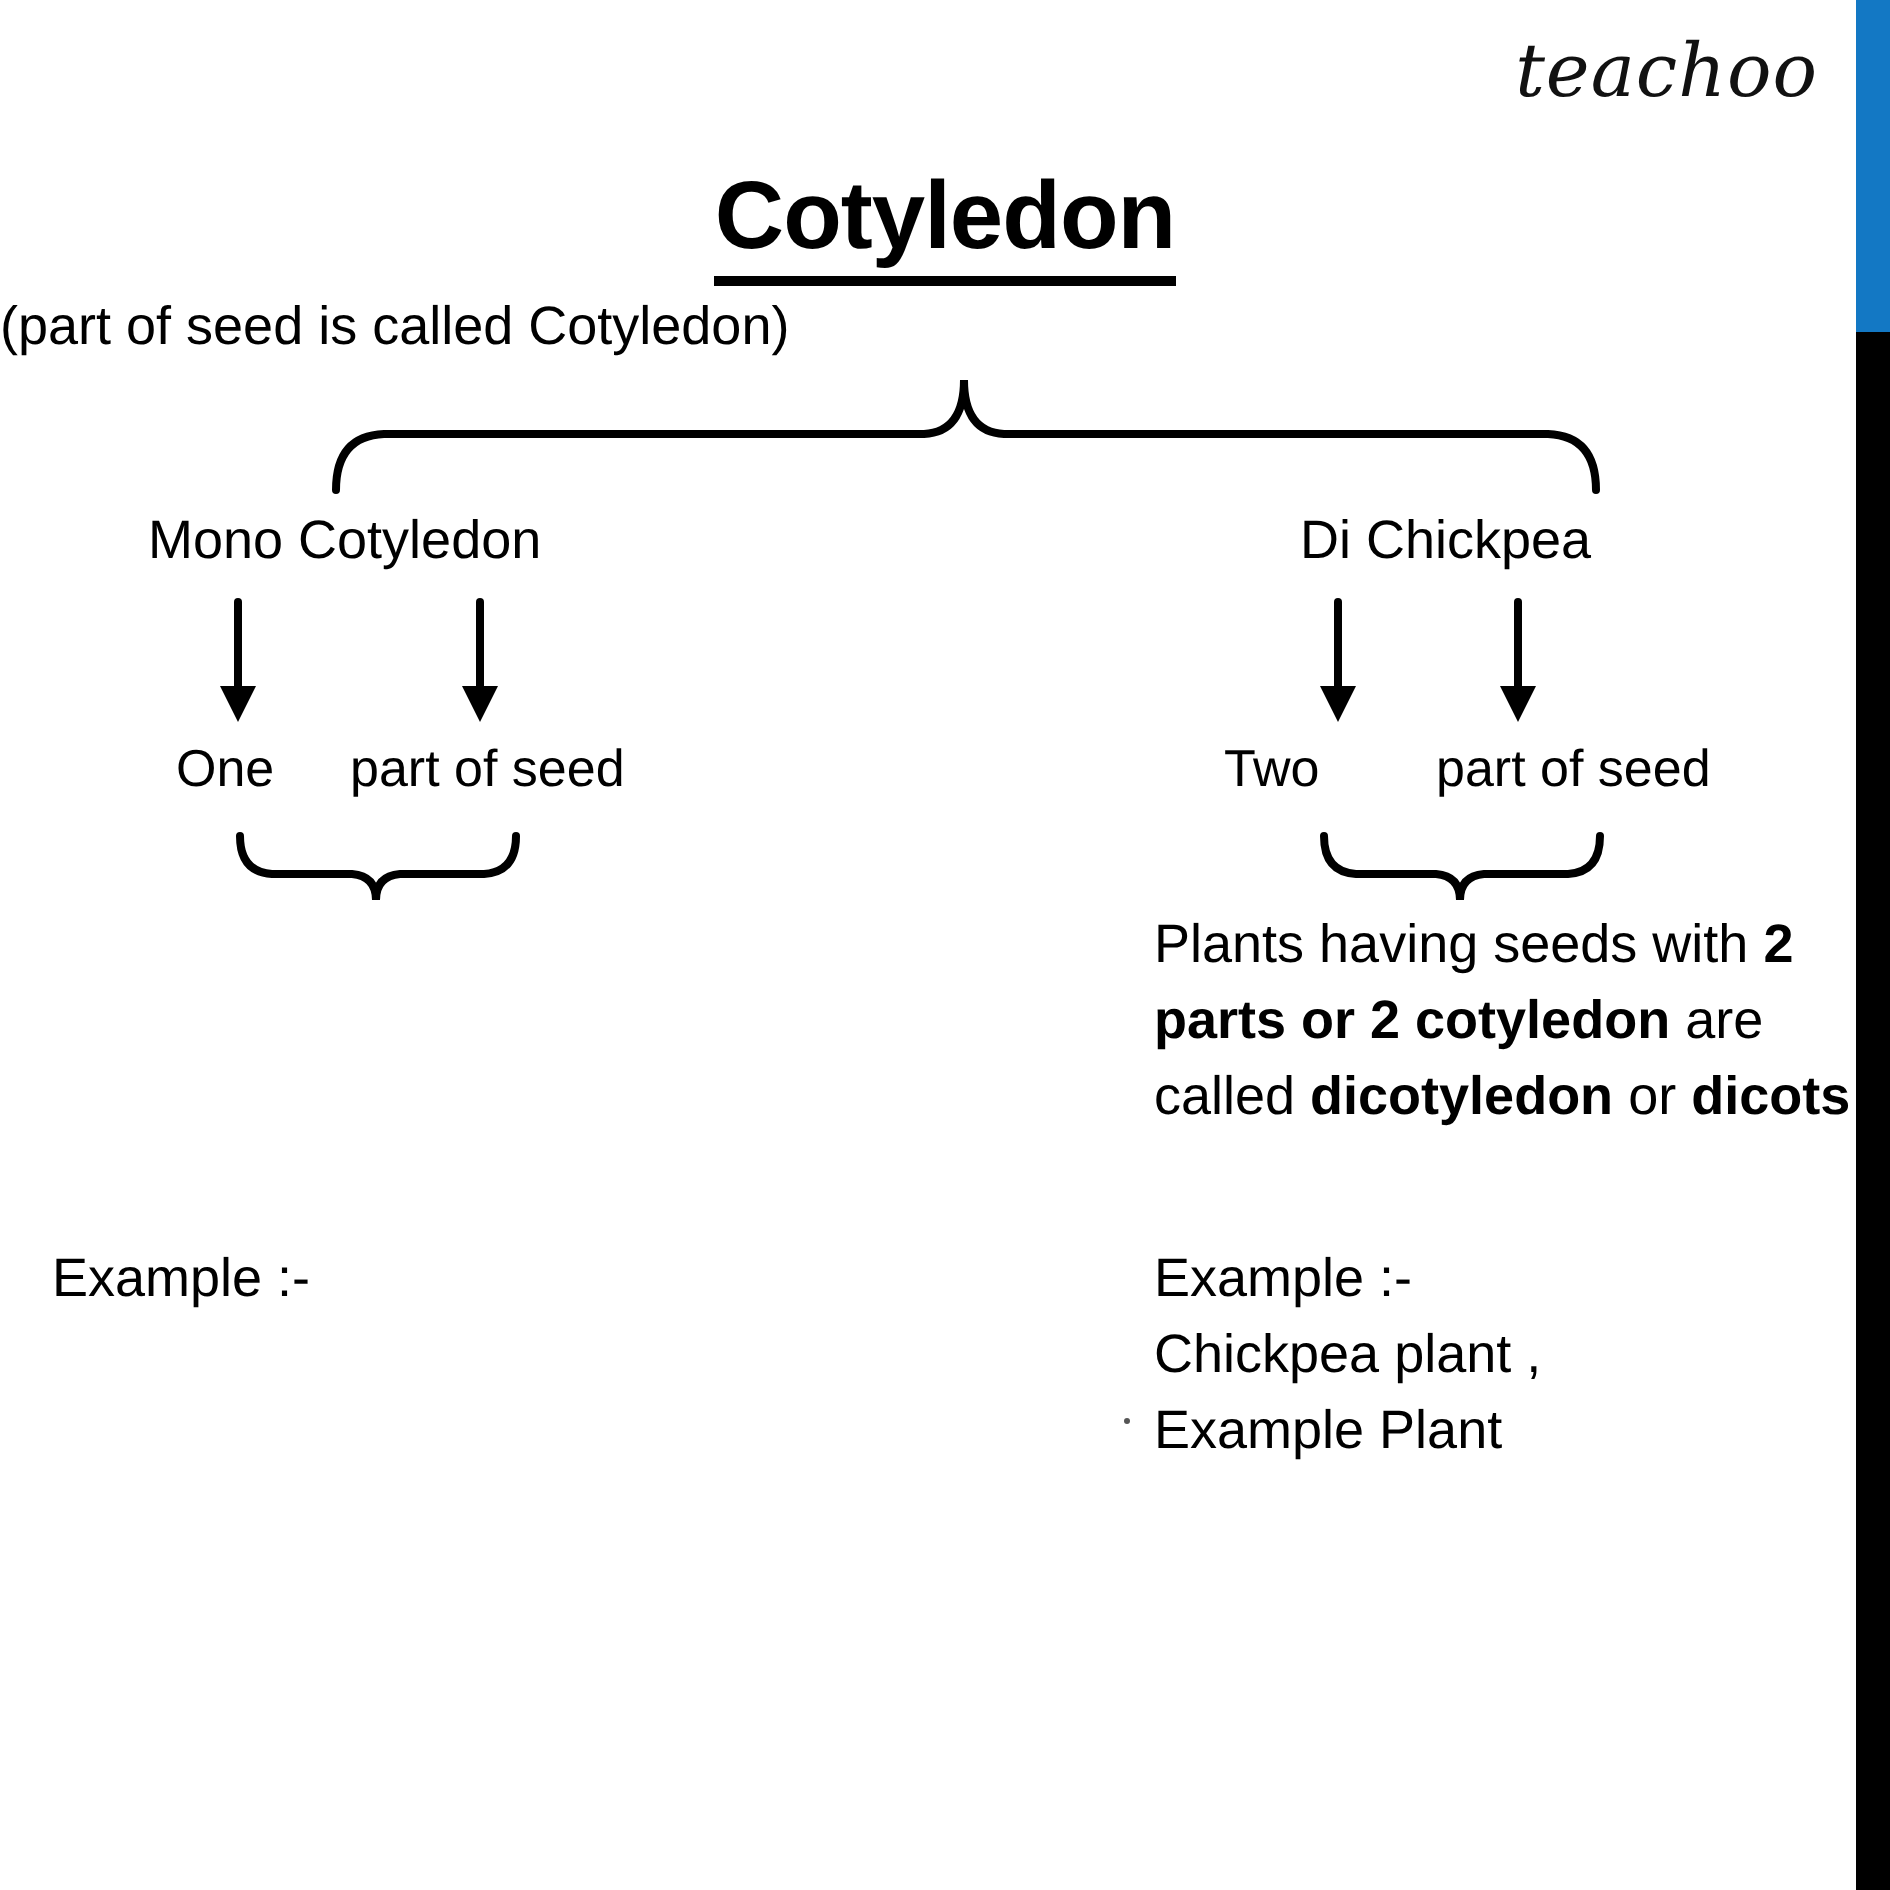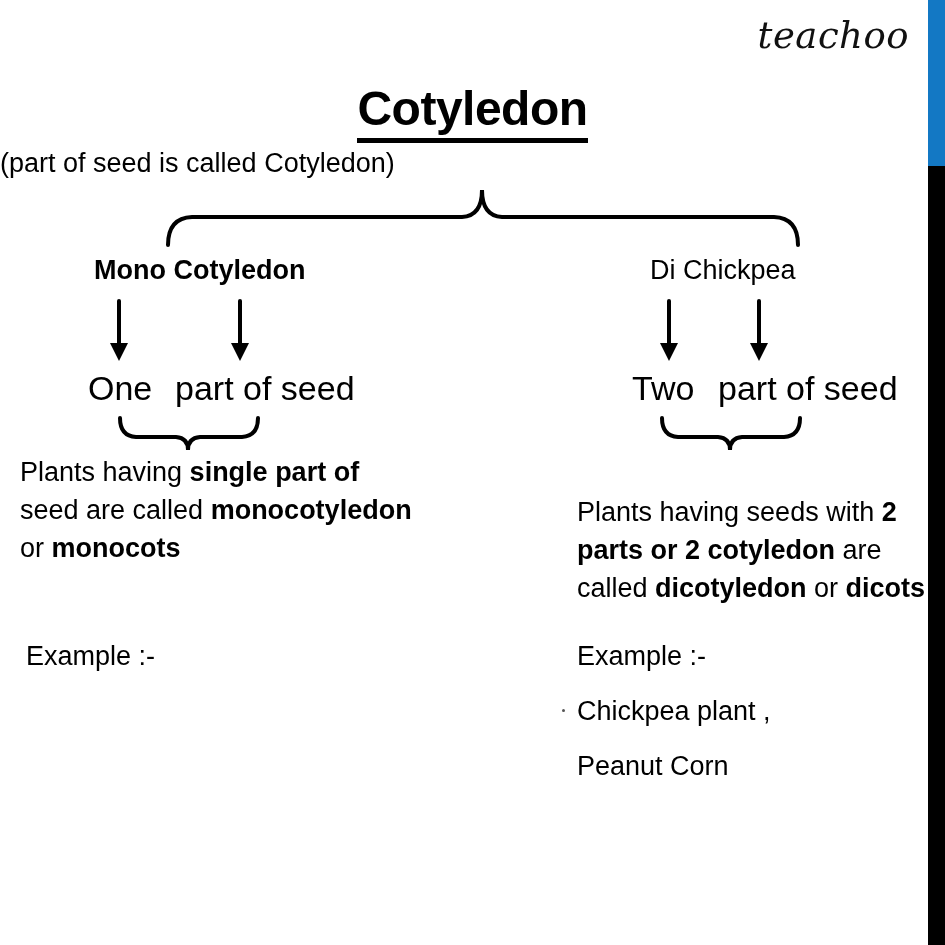--- a/index.html
+++ b/index.html
@@ -87,53 +87,53 @@
     height: 945px;
     pointer-events: none;
   }
 
   
   .branch-head {
     position: absolute;
     font-size: 27px;
     white-space: nowrap;
   }
-  #head-mono { left: 94px;  top: 255px; font-weight: bold; }
+  #head-mono { left: 74px;  top: 255px; }
   #head-di   { left: 650px; top: 255px; }
 
   
   .leaf {
     position: absolute;
-    font-size: 34px;
+    font-size: 26px;
     white-space: nowrap;
   }
   #leaf-mono-count { left: 88px;  top: 369px; }
   #leaf-mono-part  { left: 175px; top: 369px; }
-  #leaf-di-count   { left: 632px; top: 369px; }
+  #leaf-di-count   { left: 612px; top: 369px; }
   #leaf-di-part    { left: 718px; top: 369px; }
 
   
   .para {
     position: absolute;
     font-size: 27px;
     line-height: 38px;
   }
   #desc-mono { left: 20px;  top: 453px; width: 400px; }
-  #desc-di   { left: 577px; top: 453px; width: 352px; margin-top: 40px; }
+  #desc-di   { left: 577px; top: 453px; width: 352px; }
   .para b { font-weight: bold; }
 
   
   .example {
     position: absolute;
     font-size: 27px;
     line-height: 38px;
   }
   #ex-mono { left: 26px;  top: 620px; }
   #ex-di   { left: 577px; top: 620px; }
-  .example .ln { display: block; white-space: nowrap; margin-top: 17px; }
+  .example .ln { display: block; white-space: nowrap; }
 
   
   #speck {
     position: absolute;
     left: 562px;
     top: 709px;
     width: 3px;
     height: 3px;
     background: #555;
     border-radius: 50%;
@@ -176,29 +176,28 @@
   </svg>
 
   <div class="branch-head" id="head-mono">Mono Cotyledon</div>
   <div class="branch-head" id="head-di">Di Chickpea</div>
 
   <div class="leaf" id="leaf-mono-count">One</div>
   <div class="leaf" id="leaf-mono-part">part of seed</div>
   <div class="leaf" id="leaf-di-count">Two</div>
   <div class="leaf" id="leaf-di-part">part of seed</div>
 
-  <div class="para" id="desc-mono"><span>Plants having </span><b>single part of</b><span> seed are called </span><b>monocotyledon</b><span> or </span><b>monocots</b></div>
 
   <div class="para" id="desc-di"><span>Plants having seeds with </span><b>2 parts or 2 cotyledon</b><span> are called </span><b>dicotyledon</b><span> or </span><b>dicots</b></div>
 
   <div class="example" id="ex-mono">
     <span class="ln">Example :-</span>
   </div>
 
   <div class="example" id="ex-di">
     <span class="ln">Example :-</span>
     <span class="ln">Chickpea plant ,</span>
-    <span class="ln">Peanut Corn</span>
+    <span class="ln">Example Plant</span>
   </div>
 
   <div id="speck"></div>
 
 </div>
 
 </body></html>

